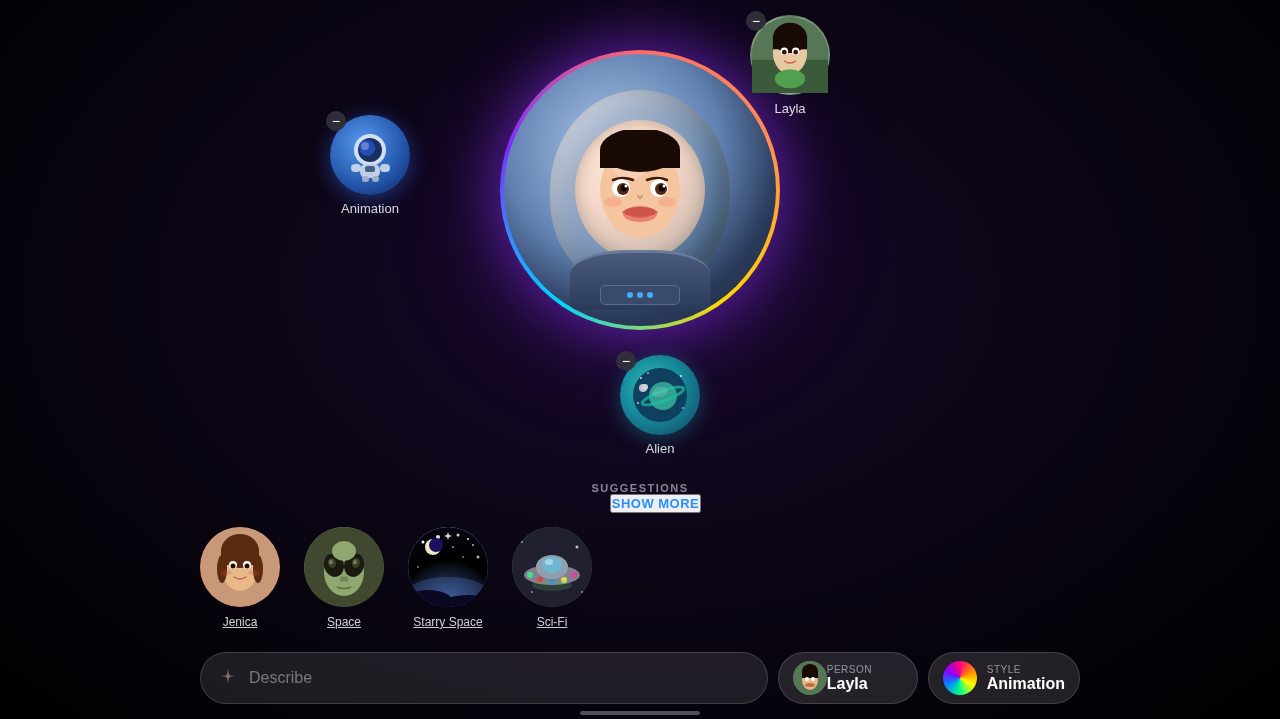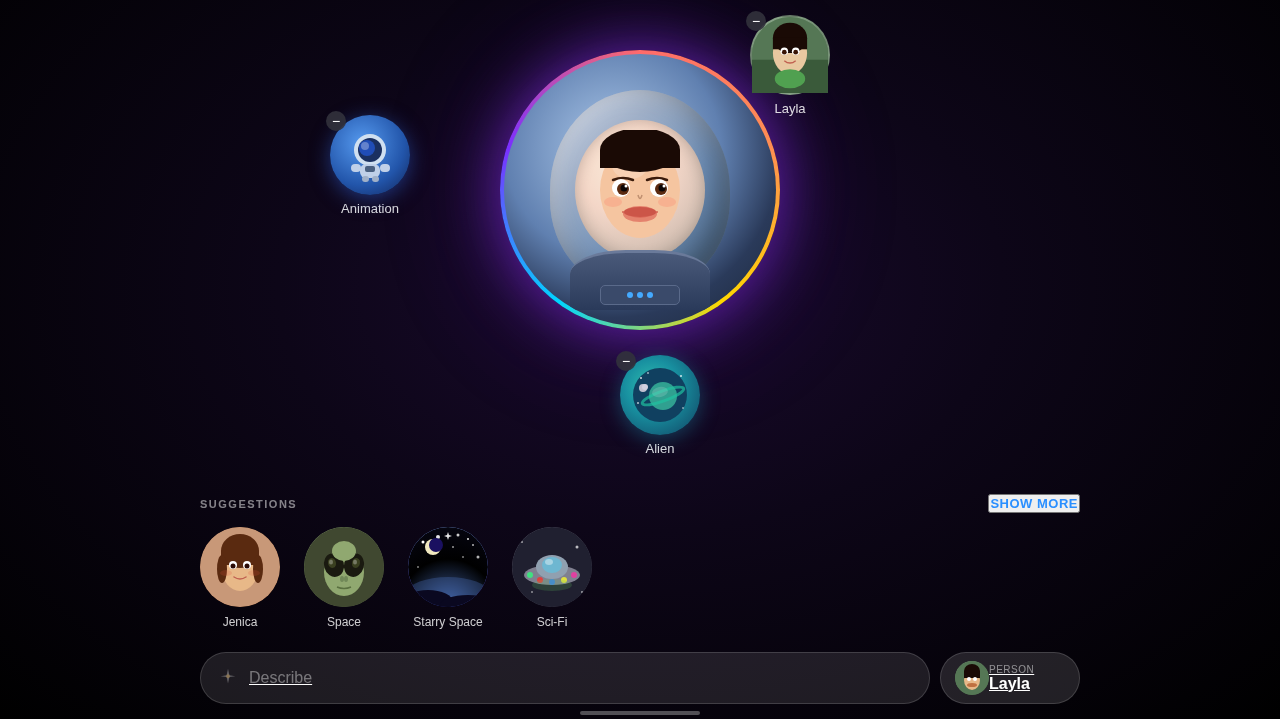--- a/index.html
+++ b/index.html
@@ -225,20 +225,21 @@
       bottom: 90px;
       left: 200px;
       right: 200px;
     }
 
     .suggestions-header {
       display: flex;
       justify-content: space-between;
       align-items: center;
       margin-bottom: 14px;
+      flex-direction: column;
     }
 
     .suggestions-title {
       font-size: 11px;
       font-weight: 600;
       color: rgba(255,255,255,0.5);
       letter-spacing: 1.5px;
       text-transform: uppercase;
     }
 
@@ -276,20 +277,21 @@
       justify-content: center;
       overflow: hidden;
       flex-shrink: 0;
     }
 
     .suggestion-label {
       font-size: 12px;
       color: rgba(255,255,255,0.8);
       text-align: left;
       font-weight: 400;
+      text-decoration: underline;
     }
 
     
     .icon-jenica {
       background: radial-gradient(circle at 40% 30%, #c89878 0%, #9a6848 50%, #7a4828 100%);
     }
 
     .icon-alien {
       background: radial-gradient(circle at 40% 30%, #b0c8a0 0%, #708858 40%, #404830 100%);
     }
@@ -312,21 +314,20 @@
 
     
     .bottom-bar {
       position: absolute;
       bottom: 15px;
       left: 200px;
       right: 200px;
       display: flex;
       gap: 10px;
       align-items: center;
-      text-decoration: underline;
     }
 
     .describe-input {
       flex: 1;
       height: 52px;
       background: rgba(255,255,255,0.1);
       border-radius: 26px;
       border: 1px solid rgba(255,255,255,0.15);
       display: flex;
       align-items: center;
@@ -734,15 +735,22 @@
         <ellipse cx="20" cy="18" rx="2" ry="2" fill="white"></ellipse>
         <ellipse cx="17" cy="24" rx="5" ry="2" fill="#c07040"></ellipse>
       </svg>
     </div>
     <div class="person-info">
       <span class="person-sublabel">PERSON</span>
       <span class="person-name">Layla</span>
     </div>
   </div>
 
+  <div class="style-btn">
+    <div class="style-icon"></div>
+    <div class="style-info">
+      <span class="style-sublabel">STYLE</span>
+      <span class="style-name">Animation</span>
+    </div>
+  </div>
 </div>
 
 <div class="home-indicator"></div>
 
 </body></html>

